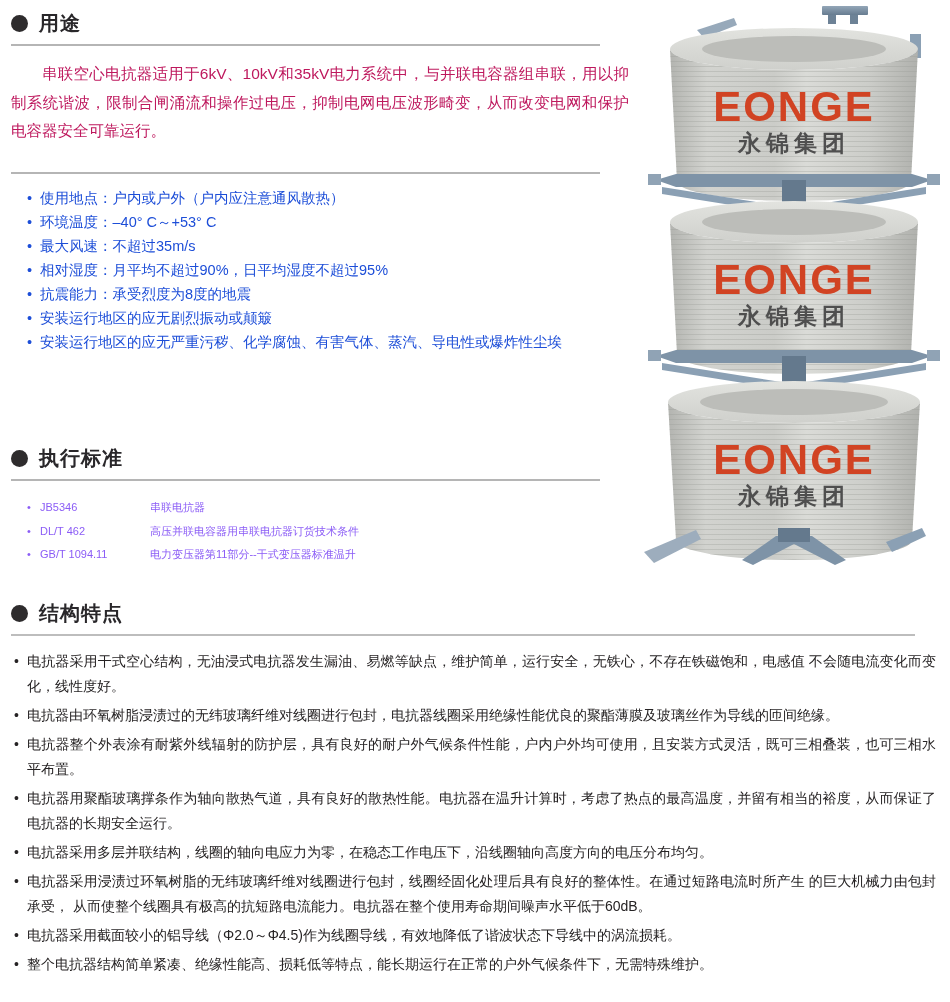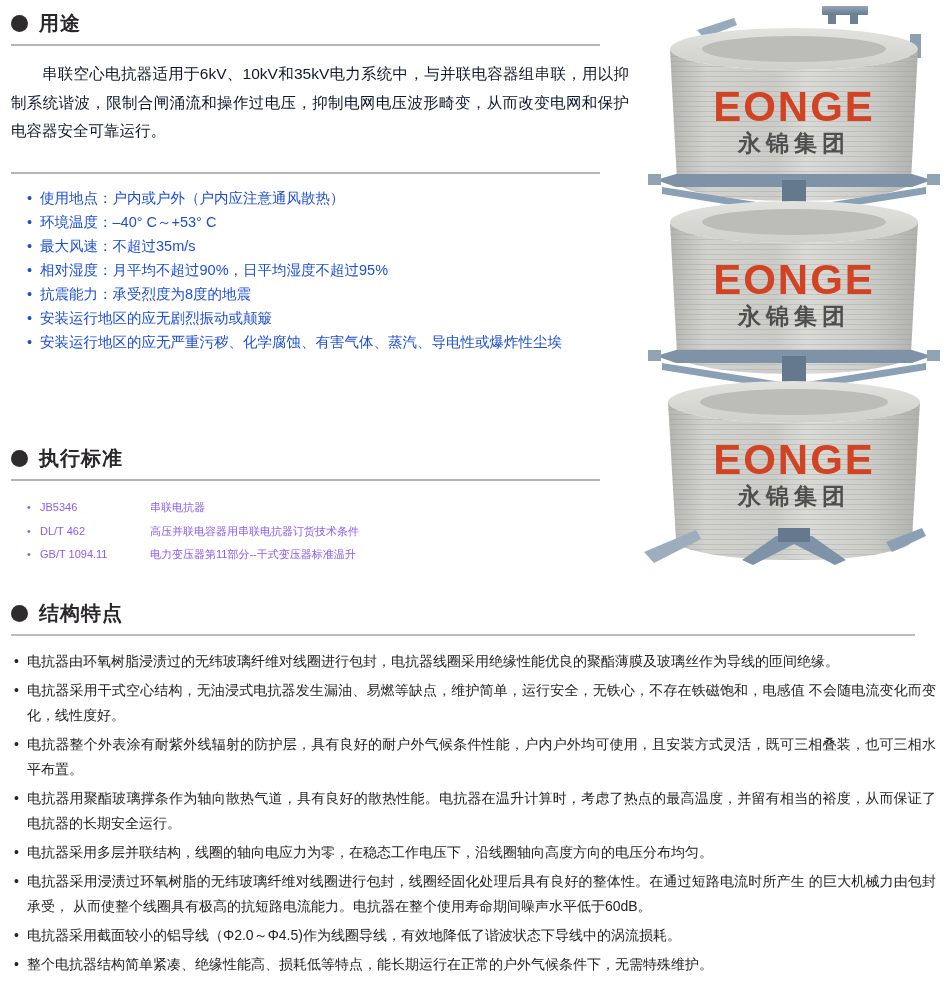--- a/index.html
+++ b/index.html
@@ -11,21 +11,21 @@
   .sec{position:absolute;left:0;width:950px;}
   .sec-head{display:flex;align-items:center;gap:11px;padding-left:11px;}
   .dot{width:17px;height:17px;border-radius:50%;background:#2e2c2d;flex:0 0 auto;}
   .sec-title{font-size:20px;font-weight:bold;color:#29272a;margin:0;letter-spacing:1px;}
   .rule{height:2px;background:#b5b5b5;margin:7px 0 0 11px;}
   .narrow .rule{width:589px;}
   .full .rule{width:904px;background:#bdbdbd;}
 
   #sec-usage{top:10px;}
   .usage-par{margin:14px 0 0 11px;width:618px;font-size:15.5px;line-height:28.5px;
-    text-indent:2em;color:#0f172a;text-align:justify;}
+    text-indent:2em;color:#be185d;text-align:justify;}
 
   #sec-conditions{top:165px;}
   .cond-list{margin:12px 0 0 27px;padding:0;list-style:none;font-size:14.5px;color:#1d4ed8;width:600px;}
   .cond-list li{line-height:24px;position:relative;padding-left:13px;}
   .cond-list li::before{content:"\2022";position:absolute;left:0;top:0;}
 
   #sec-standards{top:445px;}
   .std-list{margin:15px 0 0 27px;font-size:11px;color:#8b5cf6;}
   .std-row{display:flex;line-height:23.5px;position:relative;padding-left:13px;}
   .std-row::before{content:"\2022";position:absolute;left:0;top:0;}
@@ -90,22 +90,22 @@
   </div>
 </div>
 
 <div class="sec full" id="sec-features">
   <div class="sec-head">
     <span class="dot"></span>
     <h2 class="sec-title">结构特点</h2>
   </div>
   <div class="rule"></div>
   <ul class="feat-list">
+    <li>电抗器采用干式空心结构，无油浸式电抗器发生漏油、易燃等缺点，维护简单，运行安全，无铁心，不存在铁磁饱和，电感值 不会随电流变化而变化，线性度好。</li>
     <li>电抗器由环氧树脂浸渍过的无纬玻璃纤维对线圈进行包封，电抗器线圈采用绝缘性能优良的聚酯薄膜及玻璃丝作为导线的匝间绝缘。</li>
-    <li>电抗器采用干式空心结构，无油浸式电抗器发生漏油、易燃等缺点，维护简单，运行安全，无铁心，不存在铁磁饱和，电感值 不会随电流变化而变化，线性度好。</li>
     <li>电抗器整个外表涂有耐紫外线辐射的防护层，具有良好的耐户外气候条件性能，户内户外均可使用，且安装方式灵活，既可三相叠装，也可三相水平布置。</li>
     <li>电抗器用聚酯玻璃撑条作为轴向散热气道，具有良好的散热性能。电抗器在温升计算时，考虑了热点的最高温度，并留有相当的裕度，从而保证了电抗器的长期安全运行。</li>
     <li>电抗器采用多层并联结构，线圈的轴向电应力为零，在稳态工作电压下，沿线圈轴向高度方向的电压分布均匀。</li>
     <li>电抗器采用浸渍过环氧树脂的无纬玻璃纤维对线圈进行包封，线圈经固化处理后具有良好的整体性。在通过短路电流时所产生 的巨大机械力由包封承受， 从而使整个线圈具有极高的抗短路电流能力。电抗器在整个使用寿命期间噪声水平低于60dB。</li>
     <li>电抗器采用截面较小的铝导线（Φ2.0～Φ4.5)作为线圈导线，有效地降低了谐波状态下导线中的涡流损耗。</li>
     <li>整个电抗器结构简单紧凑、绝缘性能高、损耗低等特点，能长期运行在正常的户外气候条件下，无需特殊维护。</li>
   </ul>
 </div>
 
 <div id="product">

